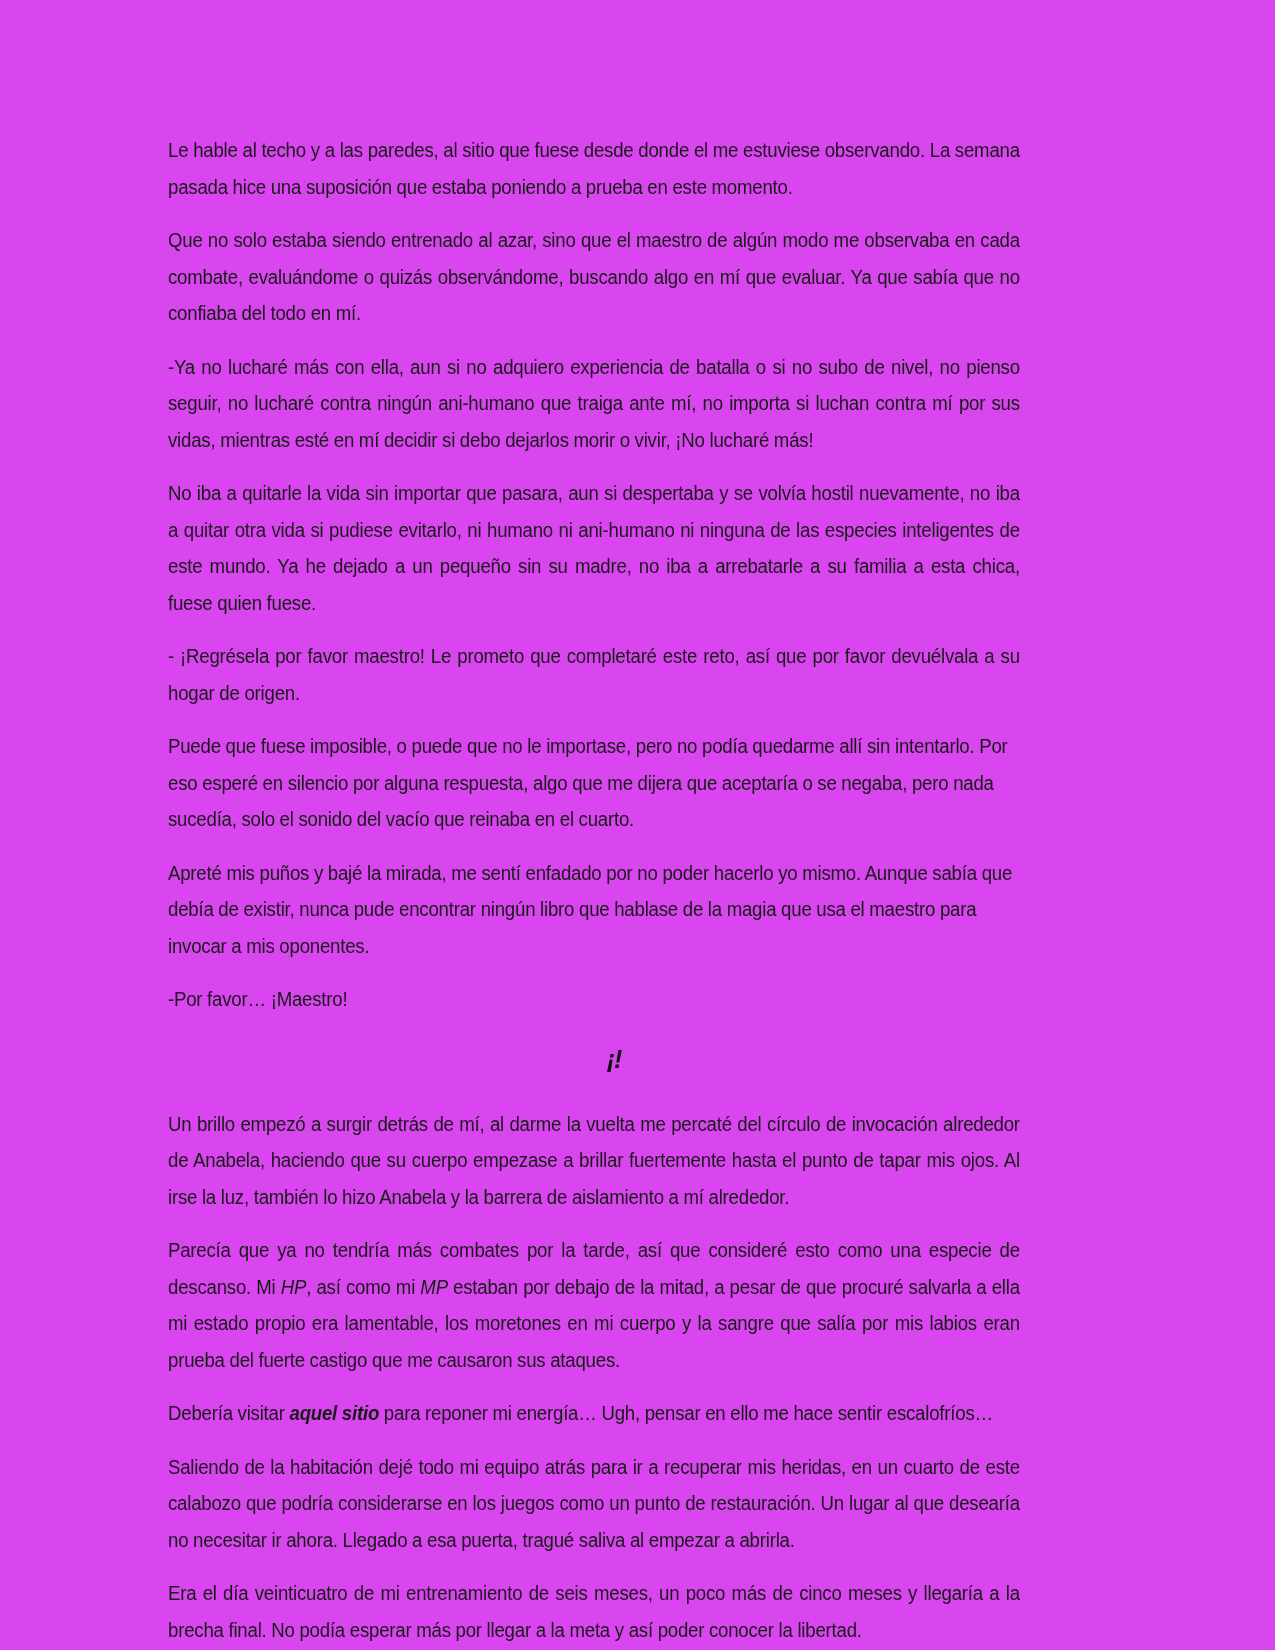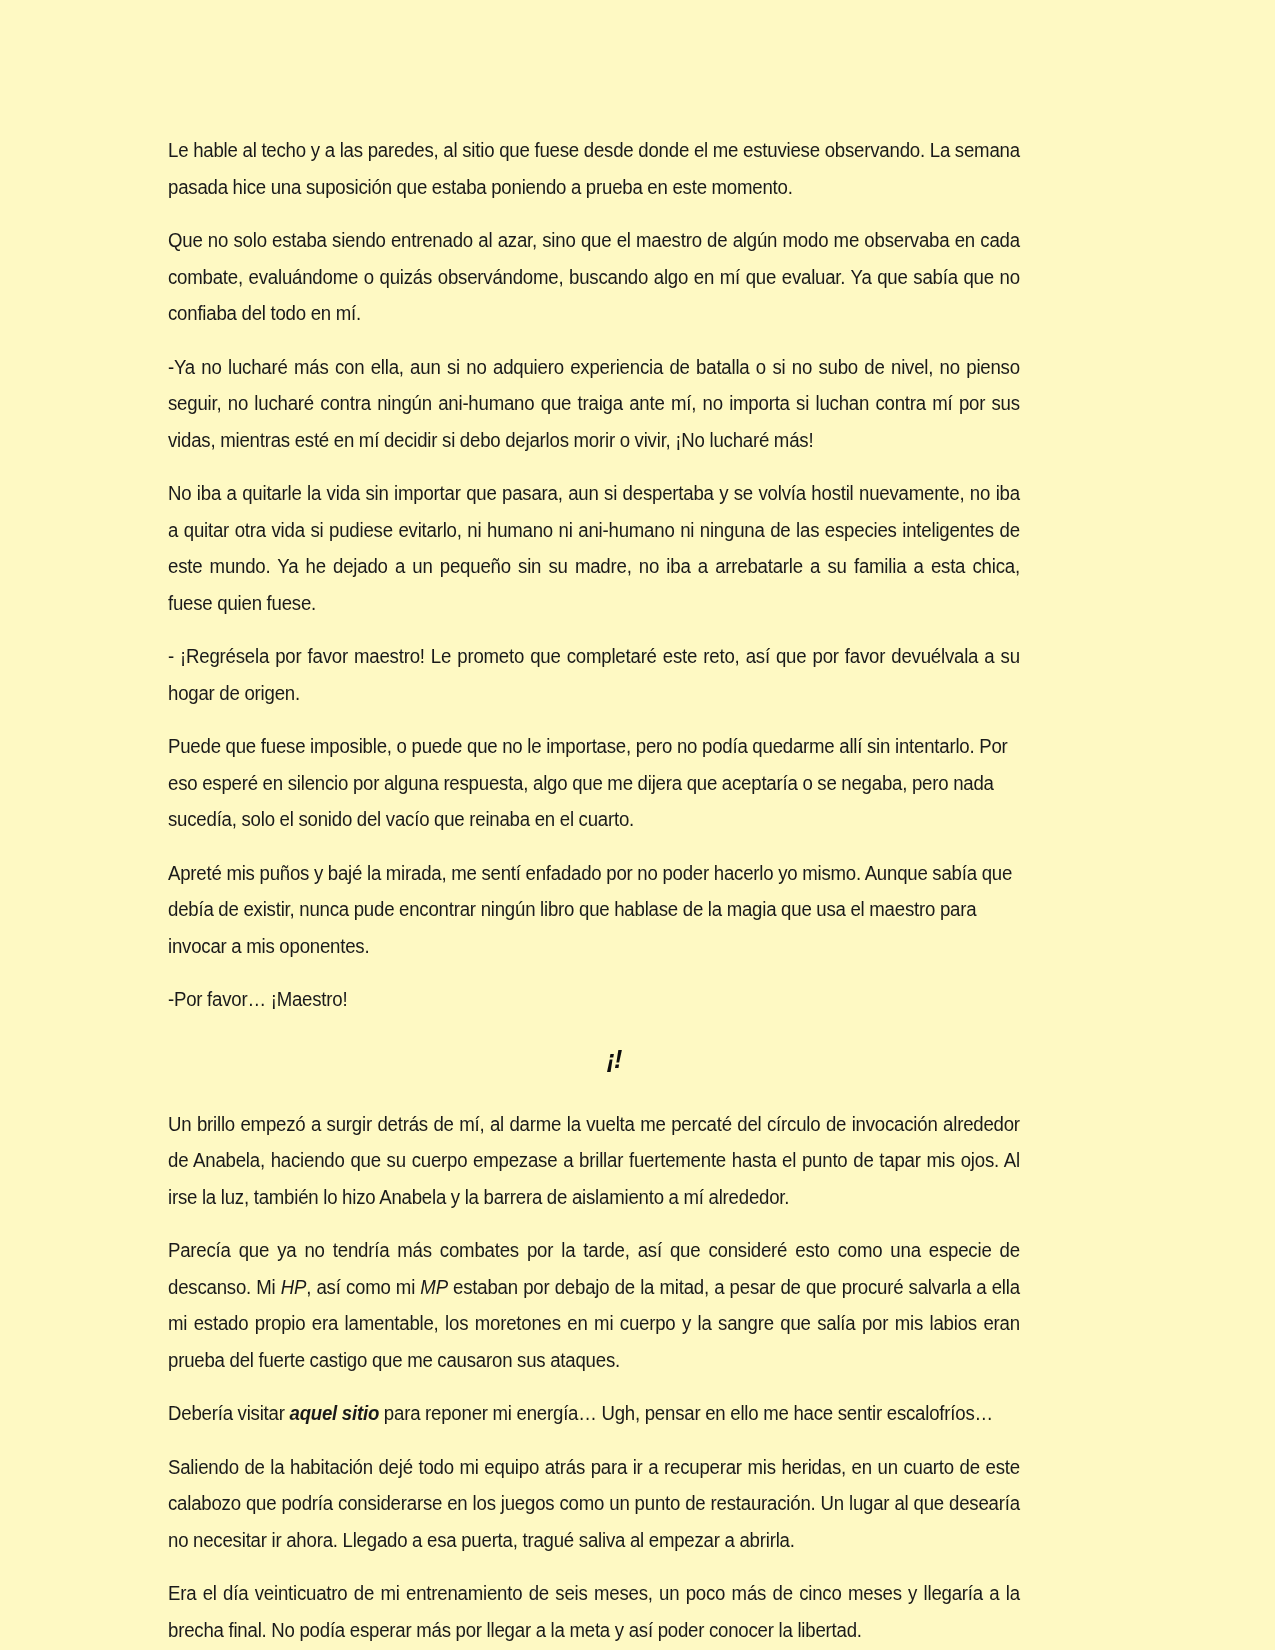--- a/index.html
+++ b/index.html
@@ -5,21 +5,21 @@
 <style>
   html, body {
     margin: 0;
     padding: 0;
     background: #ffffff;
   }
   .page {
     position: relative;
     width: 1275px;
     height: 1650px;
-    background: #fef9c3;
+    background: #d946ef;
     margin: 0 auto;
     overflow: hidden;
     box-sizing: border-box;
   }
   .content {
     position: absolute;
     left: 168px;
     top: 132px;
     width: 892px;
   }

